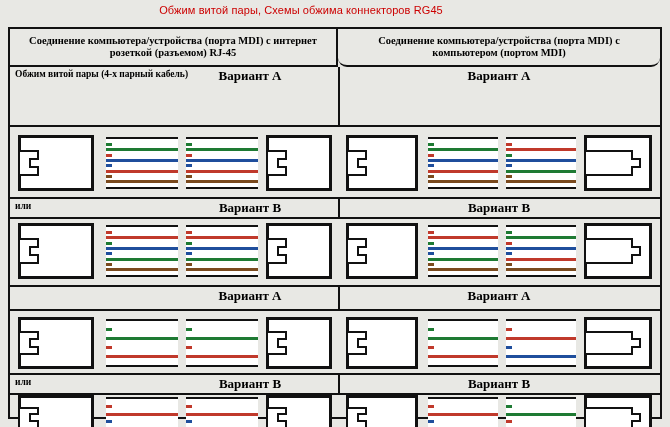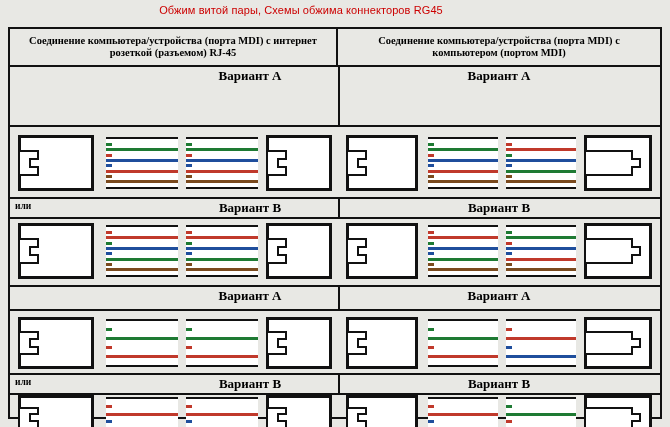--- a/index.html
+++ b/index.html
@@ -30,21 +30,21 @@
     box-sizing:border-box;
     border-bottom:2px solid #111;
     display:flex;align-items:center;justify-content:center;
     text-align:center;
     font-weight:bold;
     font-size:10.5px;
     line-height:12px;
     padding:0 16px;
   }
   .hdr.left{left:0;width:328px;border-right:2px solid #111;}
-  .hdr.right{left:328px;width:322px;}
+  .hdr.right{left:328px;width:322px;border-radius:9px;}
 
   .band{
     position:absolute;left:0;width:650px;
     box-sizing:border-box;
   }
   .band .divider{
     position:absolute;top:0;left:328px;width:2px;height:100%;
     background:#111;
   }
   .band-sep{
@@ -93,20 +93,21 @@
 
 <div id="title">Обжим витой пары, Схемы обжима коннекторов RG45</div>
 
 <div id="board">
 
   <div class="hdr left">Соединение компьютера/устройства (порта MDI) с интернет розеткой (разъемом) RJ-45</div>
   <div class="hdr right">Соединение компьютера/устройства (порта MDI) с компьютером (портом MDI)</div>
 
   <div class="band" style="top:38px;height:60px;">
     <div class="divider"></div>
+    <div class="band-label">Обжим витой пары (4-х парный кабель)</div>
     <div class="variant" style="left:160px;width:160px;">Вариант А</div>
     <div class="variant" style="left:328px;width:322px;">Вариант А</div>
   </div>
   <div class="band-sep" style="top:96px;"></div>
 
   <div class="conn" style="left:8px;top:106px;width:76px;height:56px;">
     <svg width="72" height="52" viewBox="0 0 72 52">
         <path d="M0 0 H72 V52 H0 V38 H18 V30 H10 V22 H18 V14 H0 Z" fill="#ffffff" stroke="#111" stroke-width="2"></path>
       </svg>
   </div>

